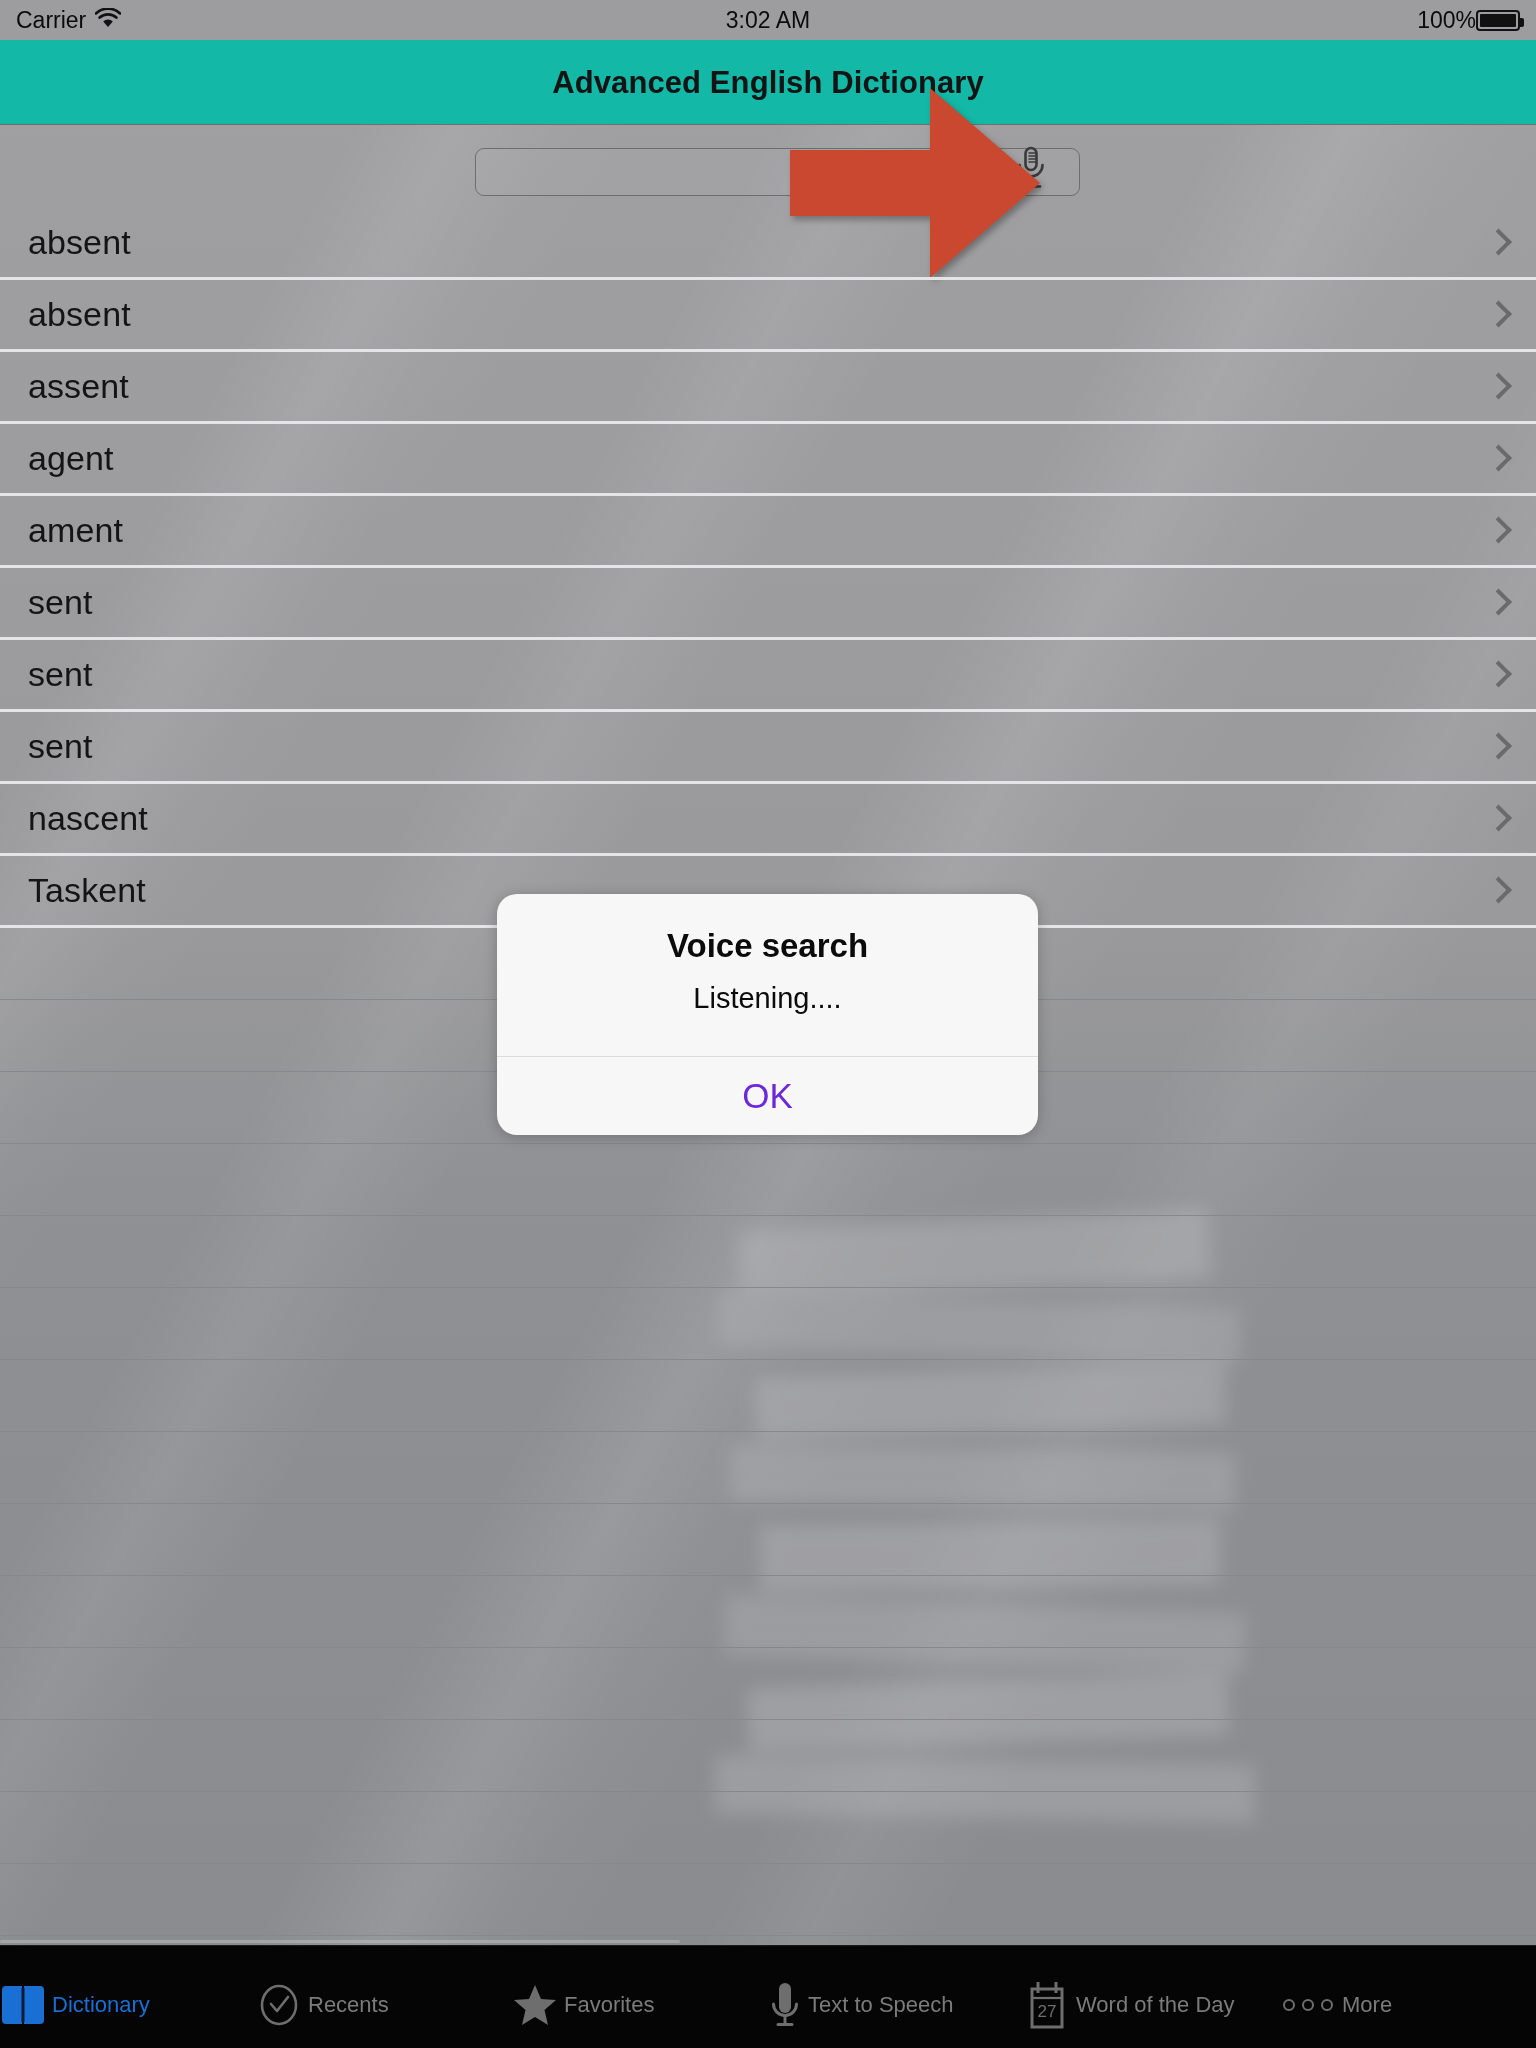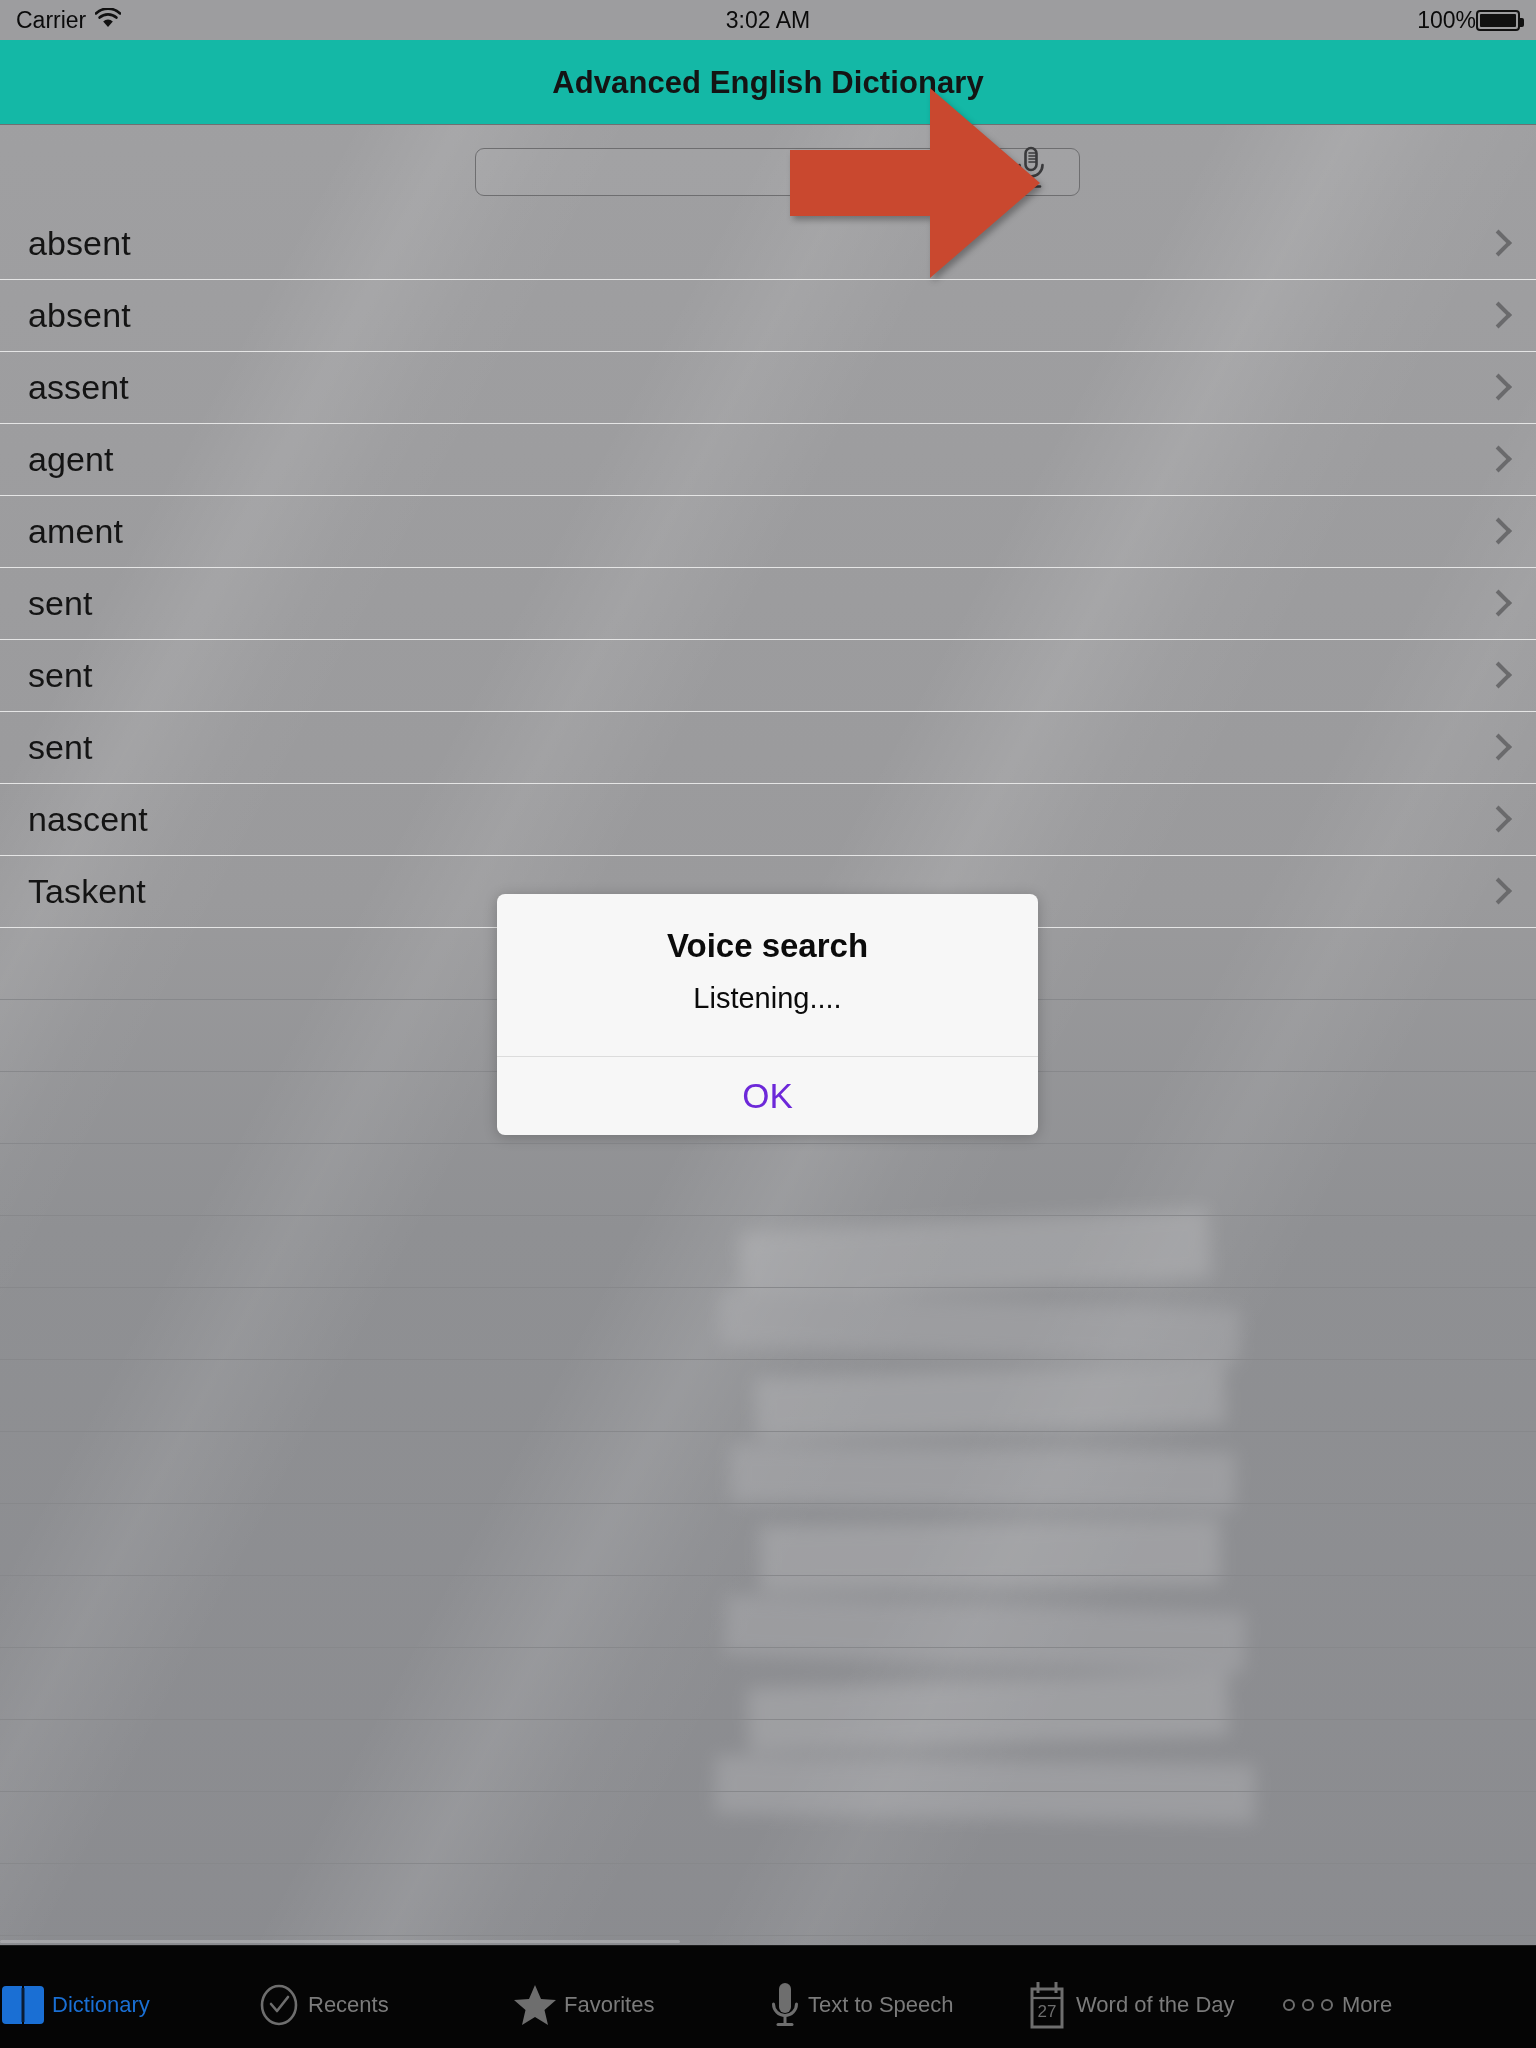--- a/index.html
+++ b/index.html
@@ -80,41 +80,41 @@
   .red-arrow {
     position:absolute; left:790px; top:88px; width:250px; height:190px;
     filter:drop-shadow(3px 4px 3px rgba(0,0,0,.30));
   }
 
   
   .list { position:absolute; left:0; top:208px; width:1536px; }
   .row {
     position:relative; height:72px;
     display:flex; align-items:center;
-    border-bottom:1px solid #e5e5e5;
+    border-bottom:3px solid #e5e5e5;
   }
   .row .word {
     margin-left:28px; font-size:34px; color:#141414; letter-spacing:.1px;
   }
   .chev {
     position:absolute; right:31px; top:50%; transform:translateY(-50%);
     width:18px; height:31px;
   }
   .chev::before {
     content:""; position:absolute; left:2px; top:5px;
     width:15px; height:15px;
     border-right:4px solid #6a6a6c; border-top:4px solid #6a6a6c;
     transform:rotate(45deg);
   }
   
   .erow { height:72px; border-bottom:1px solid #87888b; }
   .alert {
     position:absolute; left:497px; top:894px;
     width:541px; height:241px;
-    background:#f7f7f7; border-radius:8px;
+    background:#f7f7f7; border-radius:20px;
     box-shadow:0 2px 14px rgba(0,0,0,.22);
     overflow:hidden;
     display:flex; flex-direction:column;
   }
   .alert-body { flex:1; padding:33px 24px 0; text-align:center; }
   .alert-title { font-size:33px; font-weight:bold; color:#0b0b0b; letter-spacing:0; }
   .alert-msg { font-size:29px; color:#0b0b0b; margin-top:17px; }
   .alert-sep { height:1px; background:#dcdcdc; }
   .alert-btn {
     height:78px; display:flex; align-items:center; justify-content:center;

